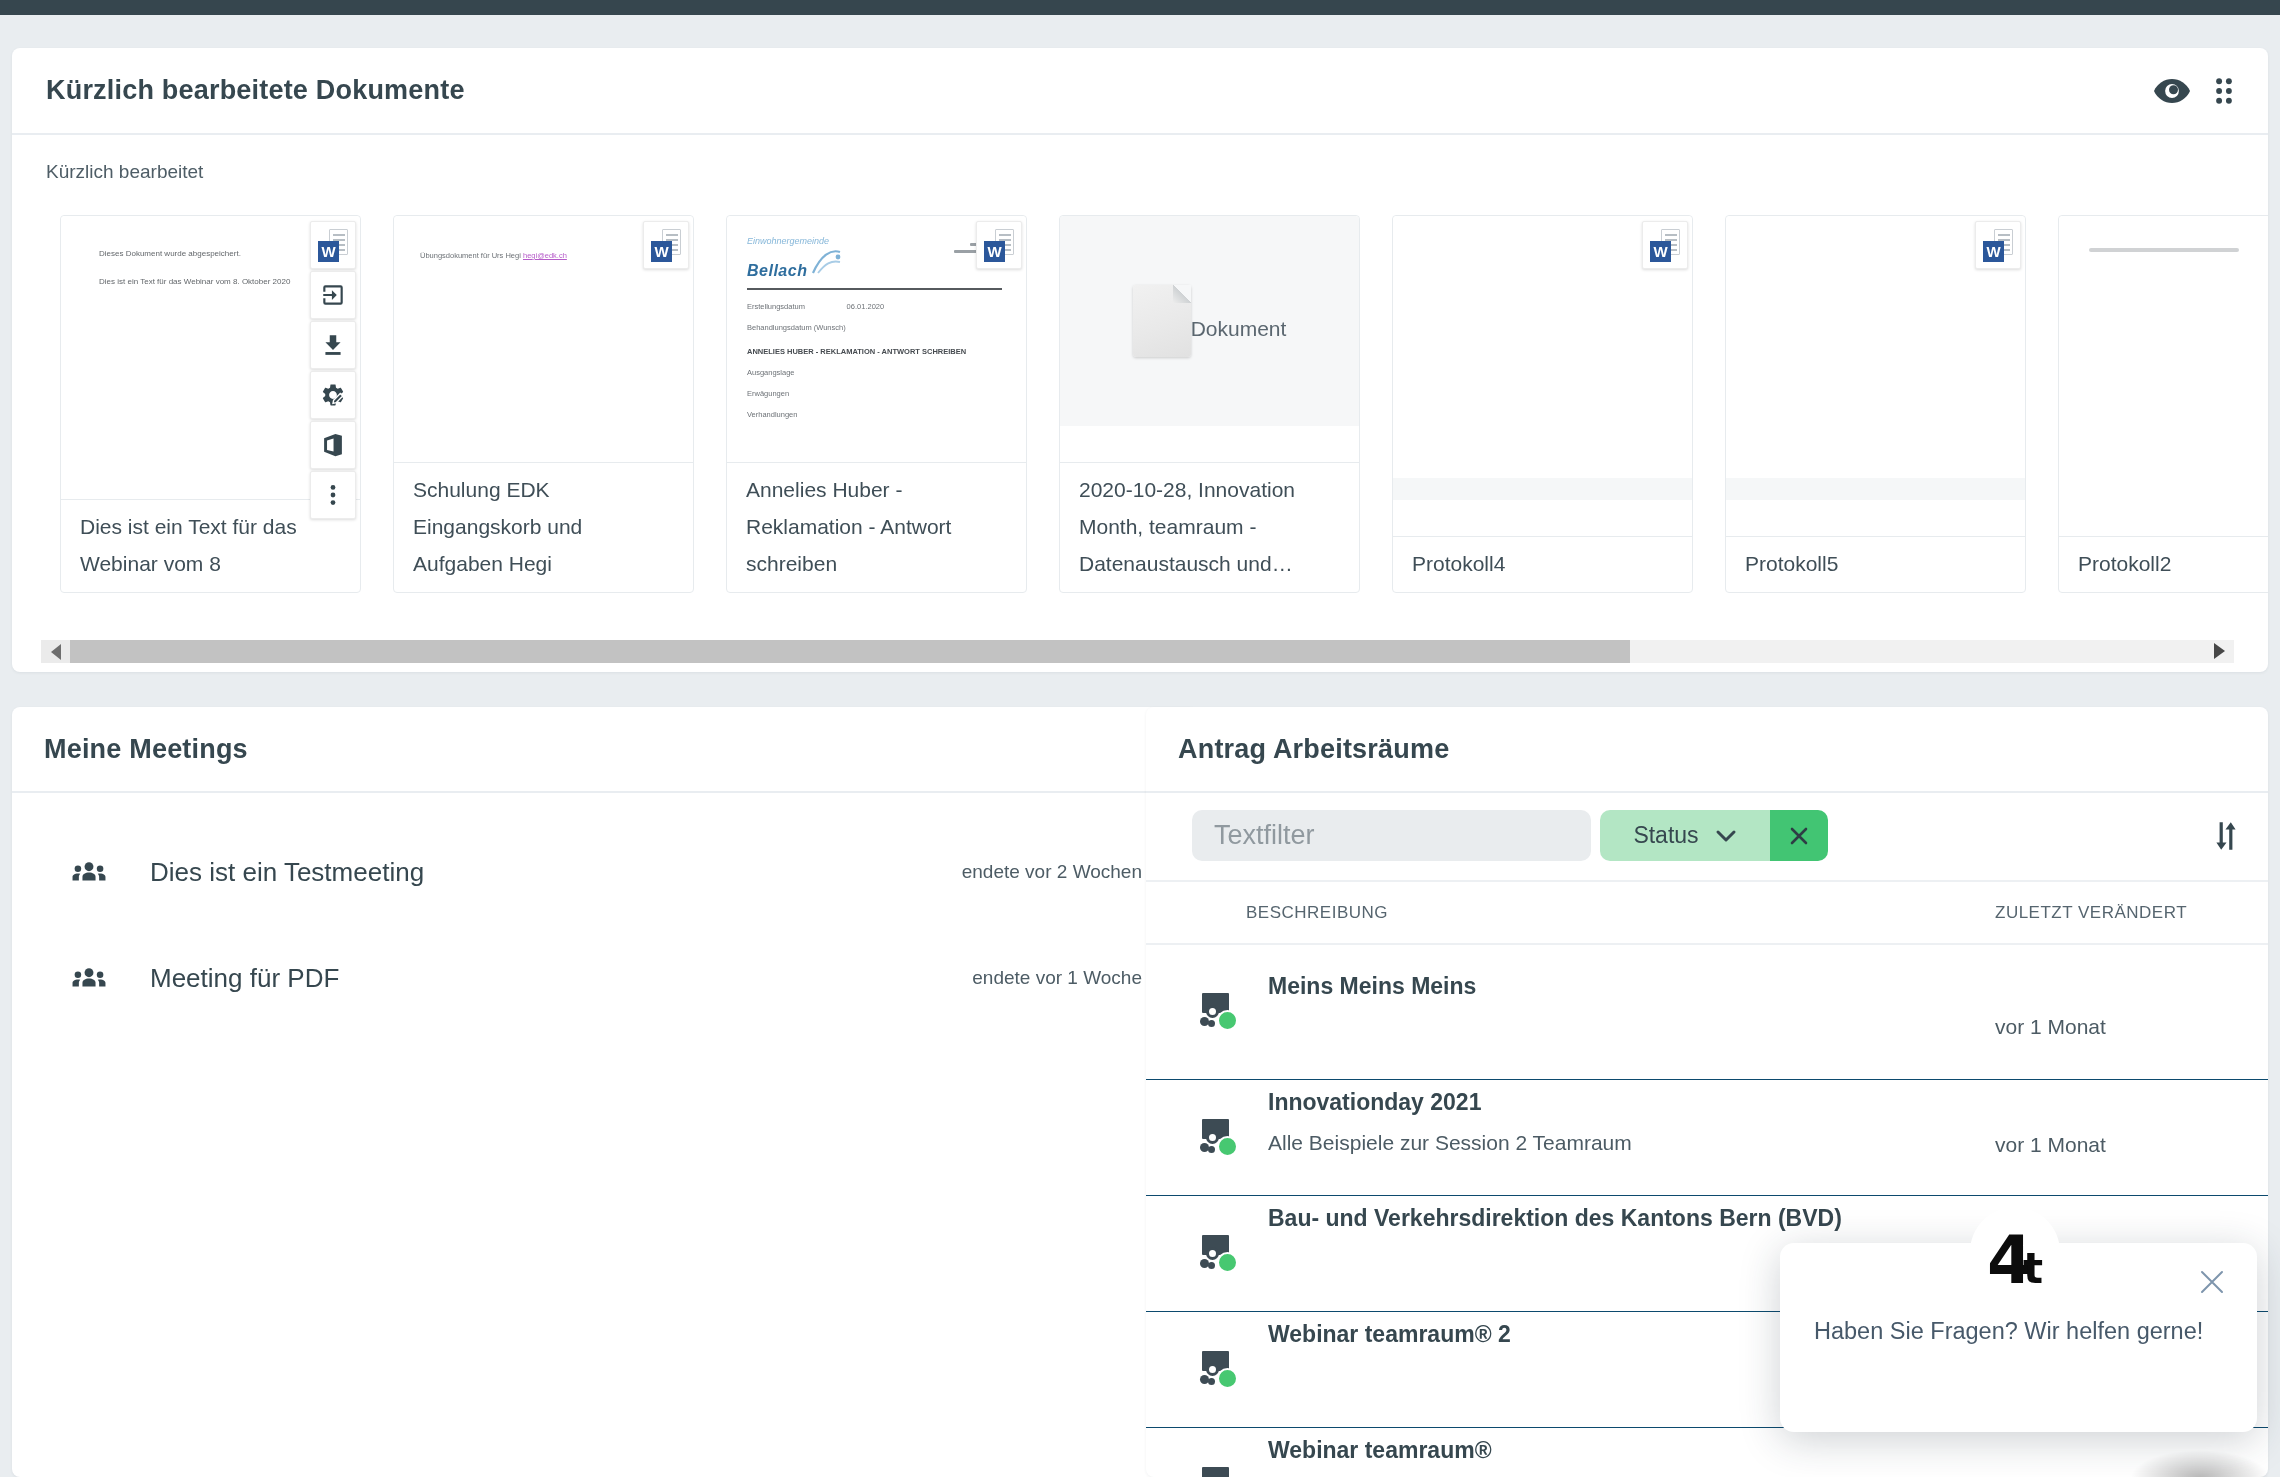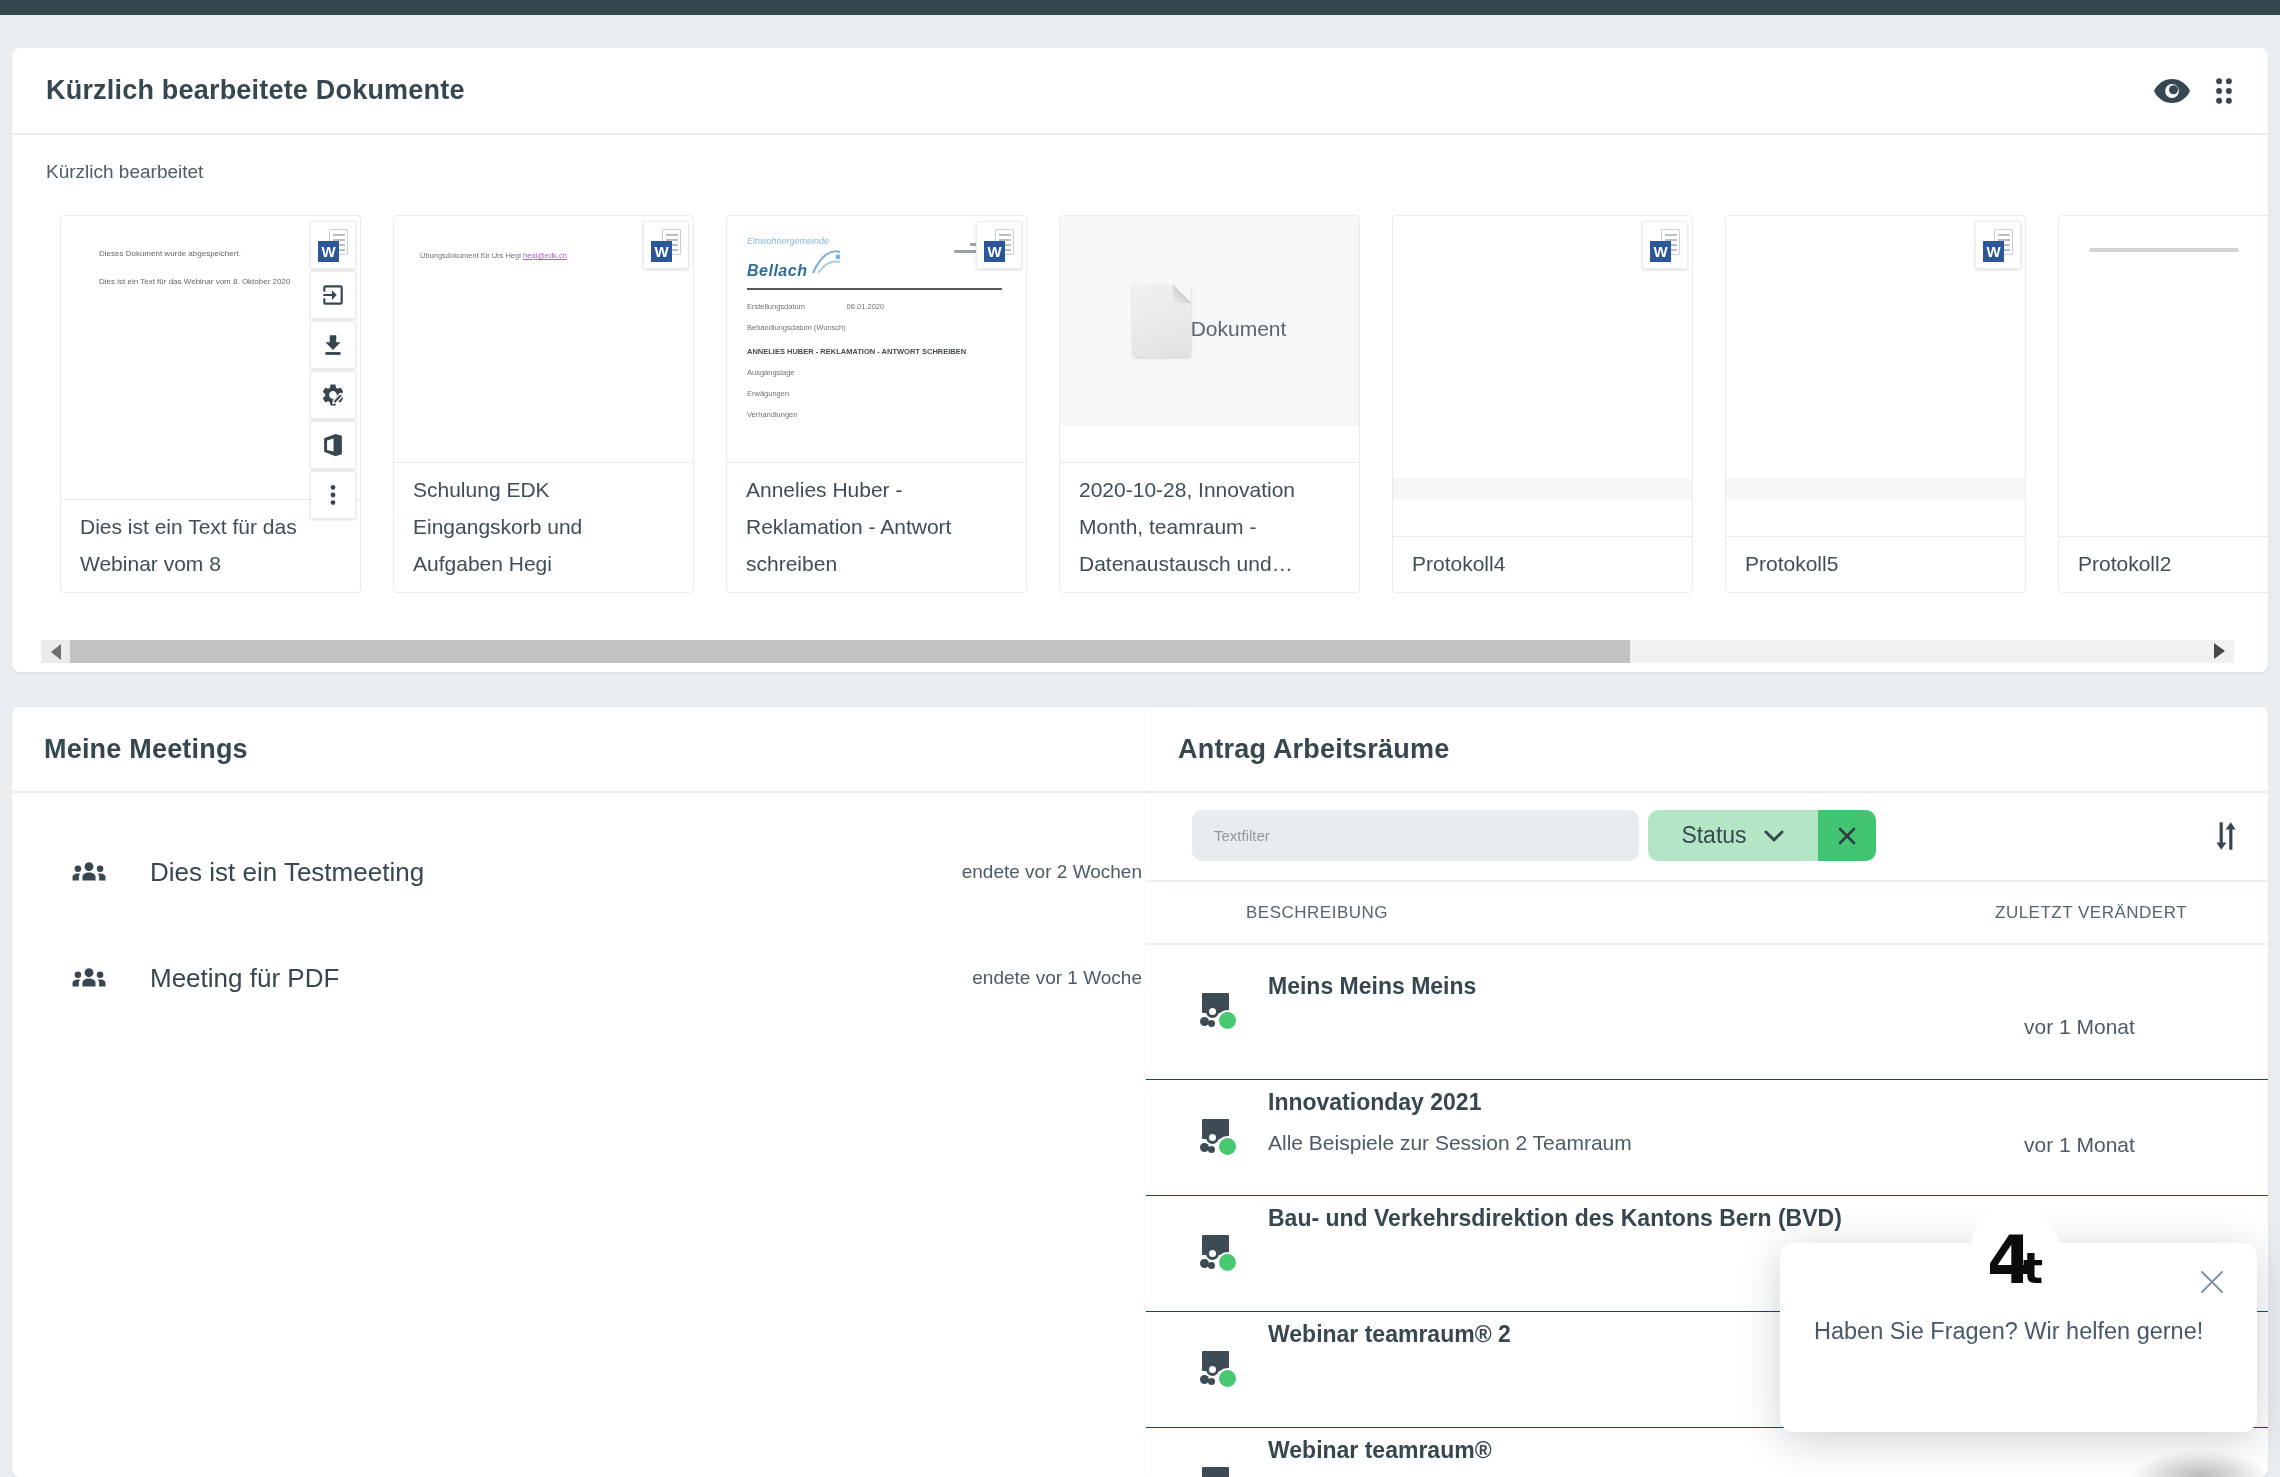--- a/index.html
+++ b/index.html
@@ -69,38 +69,38 @@
   .p-meet{left:12px;top:707px;width:1185px;height:770px;}
   .p-meet .panel-header,.p-work .panel-header{height:86px;padding:0 32px;}
   .meet-list{padding-top:26px;}
   .meet-row{height:106px;display:flex;align-items:center;padding:0 55px 0 58px;cursor:pointer;}
   .meet-name{margin-left:42px;font-size:26px;color:#36474f;flex:1;}
   .meet-ended{font-size:19px;color:#4d5c65;}
 
   
   .p-work{left:1146px;top:707px;width:1122px;height:770px;overflow:hidden;}
   .filterbar{display:flex;align-items:center;margin:17px 30px 0 46px;height:51px;position:relative;}
-  .txtfilter{width:447px;height:51px;background:#e9ecee;border:none;border-radius:10px;
-    font-size:15px;padding:0 22px;color:#36474f;outline:none;font-family:inherit;}
+  .txtfilter{width:399px;height:51px;background:#e9ecee;border:none;border-radius:10px;
+    font-size:27px;padding:0 22px;color:#36474f;outline:none;font-family:inherit;}
   .txtfilter::placeholder{color:#90999f;}
   .chip{display:flex;margin-left:9px;height:51px;cursor:pointer;}
   .chip-main{width:170px;background:#b3e6c4;border-radius:10px 0 0 10px;display:flex;align-items:center;
     justify-content:center;gap:16px;font-size:23px;color:#36474f;}
   .chip-x{width:58px;background:#42c573;border-radius:0 10px 10px 0;display:flex;align-items:center;justify-content:center;}
   .sortbtn{margin-left:auto;cursor:pointer;display:flex;align-items:center;}
   .thead{position:relative;margin-top:19px;height:65px;border-top:2px solid #edf0f3;border-bottom:2px solid #edf0f3;}
   .th{position:absolute;top:50%;transform:translateY(-50%);font-size:17px;letter-spacing:.5px;color:#56656f;}
   .th-desc{left:100px;} .th-mod{left:849px;}
   .wrow{position:relative;border-bottom:1px solid #0c4a6e;height:116px;cursor:pointer;}
   .wrow.tall{height:135px;}
   .ws-icon{position:absolute;left:54px;top:50%;transform:translateY(-50%);width:38px;height:38px;}
   .wr-title{position:absolute;left:122px;top:9px;font-size:23px;font-weight:700;color:#36474f;}
   .wrow.tall .wr-title{top:28px;}
   .wr-sub{position:absolute;left:122px;top:51px;font-size:21px;color:#4c5b64;}
-  .wr-mod{position:absolute;left:878px;top:53px;font-size:21px;color:#4c5b64;}
+  .wr-mod{position:absolute;left:849px;top:53px;font-size:21px;color:#4c5b64;}
   .wrow.tall .wr-mod{top:70px;}
   .ws-rect{position:absolute;left:2px;top:0;width:27px;height:20px;background:#3d4b54;border-radius:1px;}
   .ws-head{position:absolute;left:6px;top:12px;width:13px;height:13px;border-radius:50%;background:#fff;border:3px solid #3d4b54;}
   .ws-p1{position:absolute;left:0;top:24px;width:9px;height:9px;border-radius:50%;background:#3d4b54;}
   .ws-p2{position:absolute;left:8px;top:27px;width:7px;height:7px;border-radius:50%;background:#3d4b54;}
   .ws-dot{position:absolute;right:0;bottom:0;width:21px;height:21px;border-radius:50%;background:#47c871;border:2px solid #fff;}
 
   
   .popup{position:absolute;left:1780px;top:1243px;width:477px;height:189px;background:#fff;border-radius:14px;
     box-shadow:0 8px 40px rgba(31,45,61,.22);z-index:20;}

